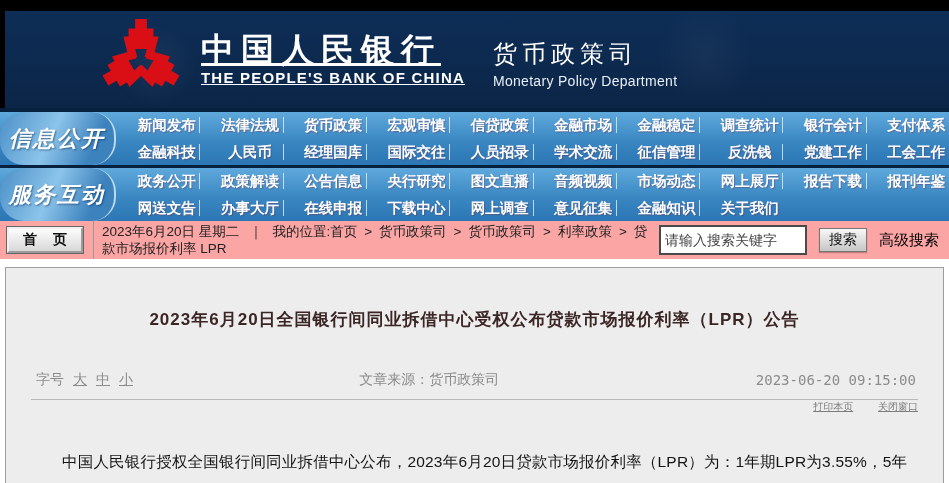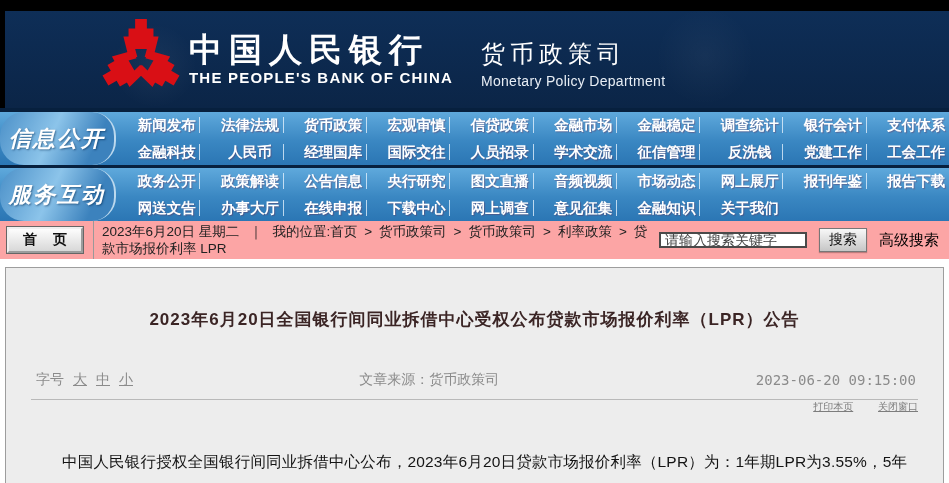--- a/index.html
+++ b/index.html
@@ -11,21 +11,21 @@
   .header {
     height:97px; background:#0d2b52; position:relative;
     border-left:5px solid #000;
     display:flex; align-items:center;
     background-image:
       radial-gradient(circle 60px at 150px 55px, rgba(255,255,255,.05), rgba(255,255,255,0) 70%),
       radial-gradient(circle 70px at 700px 45px, rgba(255,255,255,.04), rgba(255,255,255,0) 70%),
       linear-gradient(180deg,#0e2e57 0%, #0b2547 100%);
   }
   .logo { margin-left:90px; width:92px; height:88px; display:flex; align-items:center; justify-content:center; }
-  .bank-names { margin-left:2px; color:#fff; }
+  .bank-names { margin-left:14px; color:#fff;text-decoration:underline; }
   .bank-cn { font-family:"DejaVu Serif","Liberation Serif",serif; font-weight:bold; font-size:33px; letter-spacing:7px; line-height:1.05; white-space:nowrap; }
   .bank-en { font-size:15px; font-weight:bold; letter-spacing:1.2px; margin-top:2px; white-space:nowrap; }
   .dept { margin-left:28px; color:#fff; align-self:center; padding-top:8px; }
   .dept-cn { font-size:24px; letter-spacing:5px; }
   .dept-en { font-size:14px; color:#e8eef5; margin-top:3px; letter-spacing:.3px; }
 
   
   .nav { background:#07203e; }
   .nav-strip { height:4px; background:#07203e; }
   .nav-section { display:flex; margin-bottom:3px; background:linear-gradient(180deg,#5fa9dc 0%, #3a87c2 55%, #2b76b4 100%); }
@@ -54,21 +54,21 @@
     flex:0 0 auto; font-size:14px; font-weight:bold; color:#111; letter-spacing:6px; padding:2px 8px 2px 14px;
     background:linear-gradient(180deg,#fdfdfd,#d8d8d8); border:2px outset #f0f0f0; outline:1px solid #666;
     cursor:pointer; margin-left:4px;
   }
   .crumb-divider { width:1px; align-self:stretch; background:#999; margin:0 8px 0 10px; }
   .crumb-text { flex:0 1 560px; max-width:560px; font-size:13.5px; color:#222; line-height:17px; }
   .crumb-text a { color:#222; text-decoration:none; cursor:pointer; }
   .crumb-sep { margin:0 7px; }
   .pipe { margin:0 10px; }
   .searchzone { flex:0 0 auto; margin-left:auto; display:flex; align-items:center; }
-  .search-input { width:148px; height:16px; border:2px solid #4a4a4a; font-size:14px; padding:0 4px; color:#222; background:#fff; }
+  .search-input { width:148px; height:30px; border:2px solid #4a4a4a; font-size:14px; padding:0 4px; color:#222; background:#fff; }
   .search-input::placeholder { color:#444; opacity:1; }
   .search-btn { margin-left:12px; font-size:14px; color:#111; padding:2px 9px; background:linear-gradient(180deg,#f8f8f8,#c6c6c6); border:1px solid #777; box-shadow:0 1px 1px rgba(0,0,0,.25); cursor:pointer; }
   .adv-search { margin-left:12px; margin-right:6px; font-size:15px; color:#000; text-decoration:none; cursor:pointer; white-space:nowrap; }
 
   
   .content-wrap { background:#fff; padding:8px 5px 0 5px; height:437px; }
   .panel { background:#ededed; border:1px solid #9d9d9d; border-bottom:none; height:100%; padding:0 25px; }
   .article-title { text-align:center; margin-top:40px; font-size:17px; font-weight:bold; color:#3b2525; letter-spacing:1px; }
   .meta-row { display:grid; grid-template-columns:37% 35% 28%; align-items:center; margin-top:40px; padding-bottom:10px; border-bottom:1px solid #b9b9b9; }
   .meta-left { color:#8b8b8b; font-size:14px; padding-left:5px; }
@@ -143,22 +143,22 @@
         <div class="nav-rows">
           <div class="nav-row">
             <a class="nav-item">政务公开</a>
             <a class="nav-item sep">政策解读</a>
             <a class="nav-item sep">公告信息</a>
             <a class="nav-item sep">央行研究</a>
             <a class="nav-item sep">图文直播</a>
             <a class="nav-item sep">音频视频</a>
             <a class="nav-item sep">市场动态</a>
             <a class="nav-item sep">网上展厅</a>
+            <a class="nav-item sep">报告下载</a>
             <a class="nav-item sep">报刊年鉴</a>
-            <a class="nav-item sep">报告下载</a>
           </div>
           <div class="nav-row">
             <a class="nav-item">网送文告</a>
             <a class="nav-item sep">办事大厅</a>
             <a class="nav-item sep">在线申报</a>
             <a class="nav-item sep">下载中心</a>
             <a class="nav-item sep">网上调查</a>
             <a class="nav-item sep">意见征集</a>
             <a class="nav-item sep">金融知识</a>
             <a class="nav-item sep">关于我们</a>

